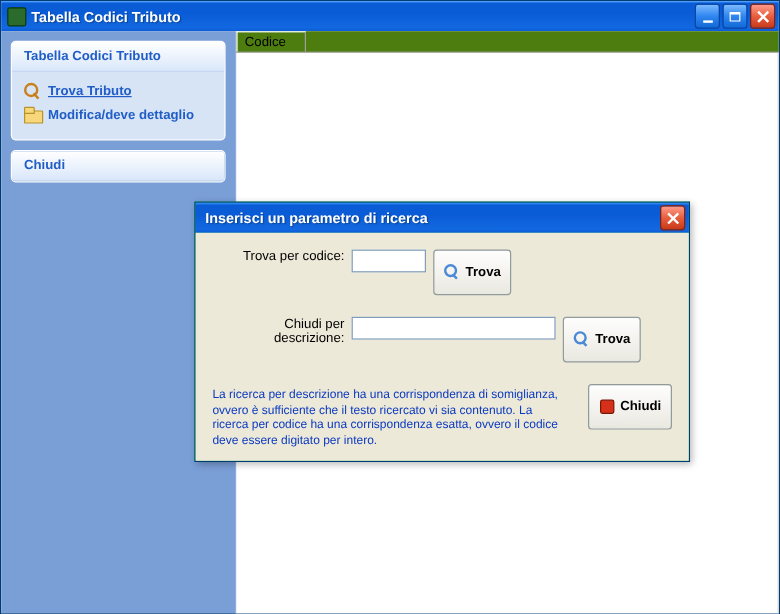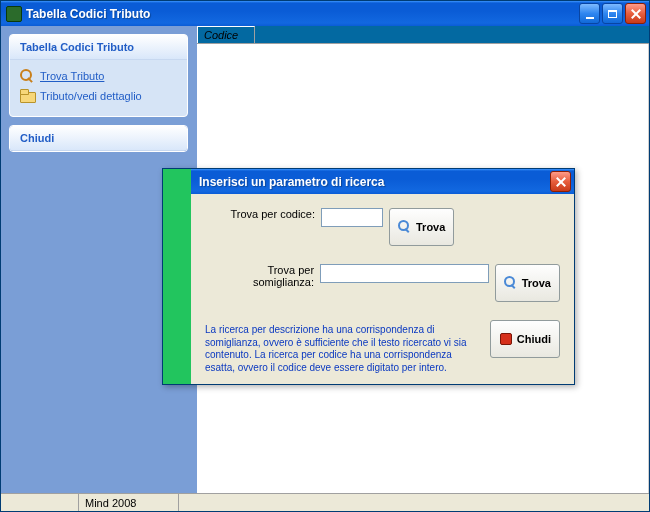--- a/index.html
+++ b/index.html
@@ -17,49 +17,49 @@
 .max-glyph { width:9px; height:8px; border:1px solid #fff; border-top:2px solid #fff; }
 .x-glyph { position:relative; width:10px; height:10px; }
 .x-glyph::before,.x-glyph::after { content:""; position:absolute; left:4px; top:-1px; width:2px; height:12px; background:#fff; }
 .x-glyph::before{ transform:rotate(45deg);} .x-glyph::after{ transform:rotate(-45deg);}
 
 .client { flex:1; display:flex; background:#7a9ed6; padding:0; min-height:0; }
 
 .sidebar { width: 195px; padding: 8px; display:flex; flex-direction:column; gap:8px; }
 .panel { background:#d6e4f6; border:1px solid #fff; border-radius:4px; overflow:hidden; }
 .panel-head { background: linear-gradient(to bottom,#ffffff,#d9e7fa); color:#215dc6; font-weight:bold; padding:6px 10px; font-size:11px; border-bottom:1px solid #c7d8f0; }
-.panel-body { padding:6px 8px 10px 8px; }
+.panel-body { padding:6px 8px 10px 8px;font-weight:bold; }
 .link-row { display:flex; align-items:center; gap:6px; padding:3px 2px; color:#215dc6; }
 .link-row.underline { text-decoration: underline; }
 .link-row .licon { width:14px; height:14px; flex-shrink:0; }
 
 .icon-search { position:relative; }
 .icon-search::before { content:""; position:absolute; width:8px; height:8px; border:2px solid #c97f1a; border-radius:50%; left:0; top:0; }
 .icon-search::after { content:""; position:absolute; width:2px; height:6px; background:#c97f1a; transform:rotate(-45deg); left:9px; top:8px; }
 .icon-folder { position:relative; }
 .icon-folder::before { content:""; position:absolute; left:0; top:3px; width:14px; height:9px; background:#f7d77a; border:1px solid #b8932b; border-radius:1px; }
 .icon-folder::after { content:""; position:absolute; left:0; top:0; width:7px; height:4px; background:#f7d77a; border:1px solid #b8932b; border-radius:1px 1px 0 0; }
 .icon-back { position:relative; }
 .icon-back::before { content:""; position:absolute; width:12px; height:12px; border:1px solid #2b6fc7; border-radius:50%; left:0; top:0; background:radial-gradient(circle at 30% 30%, #bfe3ff, #6fb4f0); }
 .icon-back::after { content:""; position:absolute; left:3px; top:3px; width:0; height:0; border-right:5px solid #0a4aa2; border-top:3px solid transparent; border-bottom:3px solid transparent; }
 
 .main { flex:1; background:#fff; border-left:1px solid #7a9ed6; display:flex; flex-direction:column; min-width:0; }
-.grid-head { display:flex; background:#0369a1; border-bottom:1px solid #a0a0a0;font-style:italic; }
+.grid-head { display:flex; background:#4d7c0f; border-bottom:1px solid #a0a0a0; }
 .grid-head .col { border-right:1px solid #a0a0a0; border-top:1px solid #fff; border-left:1px solid #fff; padding:2px 6px; font-size:11px; color:#000; }
 .col-codice { width:58px; }
 .col-descr { flex:1; }
 .grid-body { flex:1; background:#fff; border-right:1px solid #d0d0d0; }
 
 .statusbar { height:18px; background:#ece9d8; border-top:1px solid #a0a0a0; display:flex; font-size:11px; align-items:stretch; }
 .statusbar .cell { border-right:1px solid #a0a0a0; padding:1px 6px; display:flex; align-items:center; }
 .statusbar .cell.first { width:78px; }
 .statusbar .cell.second { width:100px; }
 
 
-.dialog { position:absolute; left:162px; top:168px; width:413px; background:#22c55e; border:1px solid #003c74; box-shadow:2px 2px 6px rgba(0,0,0,.3);padding-left:28px; }
+.dialog { position:absolute; left:162px; top:168px; width:413px; background:#22c55e; border:1px solid #003c74; box-shadow:2px 2px 6px rgba(0,0,0,.3); }
 .dialog .dlg-titlebar { height:25px; background: linear-gradient(to bottom, #3b95ff 0%, #0a5cd6 8%, #0a5cd6 40%, #1268e0 88%, #0a5cd6 100%); display:flex; align-items:center; padding:0 3px 0 8px; color:#fff; font-size:12px; font-weight:bold; text-shadow:1px 1px 1px rgba(0,0,0,.3); }
 .dlg-titlebar .title { flex:1; }
 .dlg-body { padding:14px 14px 10px 14px; background:#ece9d8; }
 .form-row { display:flex; align-items:flex-start; gap:6px; margin-bottom:18px; }
 .form-row .lbl { width:110px; text-align:right; color:#000; }
 .form-row input[type=text] { border:1px solid #7f9db9; height:19px; padding:1px 3px; font-family:inherit; font-size:11px; background:#fff; }
 .inp-codice { width:62px; }
 .inp-descr { width:170px; }
 .btn { height:38px; border:1px solid #919b9c; background:linear-gradient(to bottom,#fefefe,#e9e8e0); border-radius:3px; padding:0 8px; display:inline-flex; align-items:center; gap:4px; font-family:inherit; font-size:11px; font-weight:bold; cursor:pointer; }
 .btn .bicon { width:14px; height:14px; position:relative; }
@@ -95,61 +95,57 @@
     <div class="sidebar">
       <div class="panel">
         <div class="panel-head">Tabella Codici Tributo</div>
         <div class="panel-body">
           <div class="link-row underline">
             <div class="licon icon-search"></div>
             <span>Trova Tributo</span>
           </div>
           <div class="link-row">
             <div class="licon icon-folder"></div>
-            <span>Tributo/vedi dettaglio</span>
+            <span>Modifica/deve dettaglio</span>
           </div>
         </div>
       </div>
       <div class="panel">
         <div class="panel-head">Chiudi</div>
       </div>
     </div>
 
     <div class="main">
       <div class="grid-head">
         <div class="col col-codice">Codice</div>
       </div>
       <div class="grid-body"></div>
     </div>
   </div>
 
-  <div class="statusbar">
-    <div class="cell first"></div>
-    <div class="cell second">Mind 2008</div>
-  </div>
 </div>
 
 <div class="dialog">
   <div class="dlg-titlebar">
     <div class="title">Inserisci un parametro di ricerca</div>
     <div class="win-btn close">
         <span class="x-glyph"></span>
       </div>
   </div>
   <div class="dlg-body">
     <div class="form-row">
       <div class="lbl">Trova per codice:</div>
       <input type="text" class="inp-codice" value="" style="">
       <button class="btn">
         <span class="bicon search"></span>
         <span>Trova</span>
       </button>
     </div>
     <div class="form-row">
-      <div class="lbl">Trova per somiglianza:</div>
+      <div class="lbl">Chiudi per descrizione:</div>
       <input type="text" class="inp-descr" value="" style="">
       <button class="btn">
         <span class="bicon search"></span>
         <span>Trova</span>
       </button>
     </div>
     <div class="help-row">
       <div class="help-text">La ricerca per descrizione ha una corrispondenza di somiglianza, ovvero è sufficiente che il testo ricercato vi sia contenuto. La ricerca per codice ha una corrispondenza esatta, ovvero il codice deve essere digitato per intero.</div>
       <div class="dlg-footer">
         <button class="btn">

